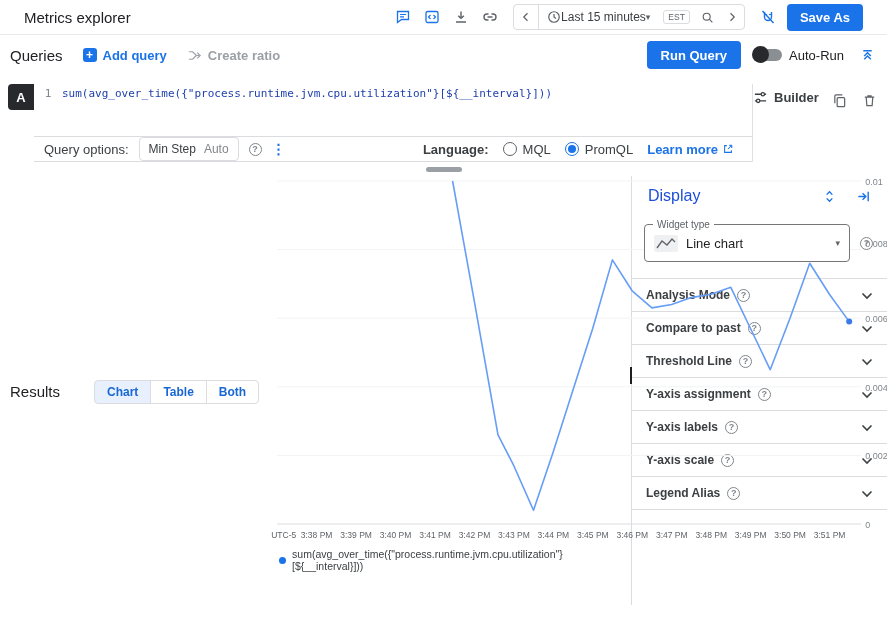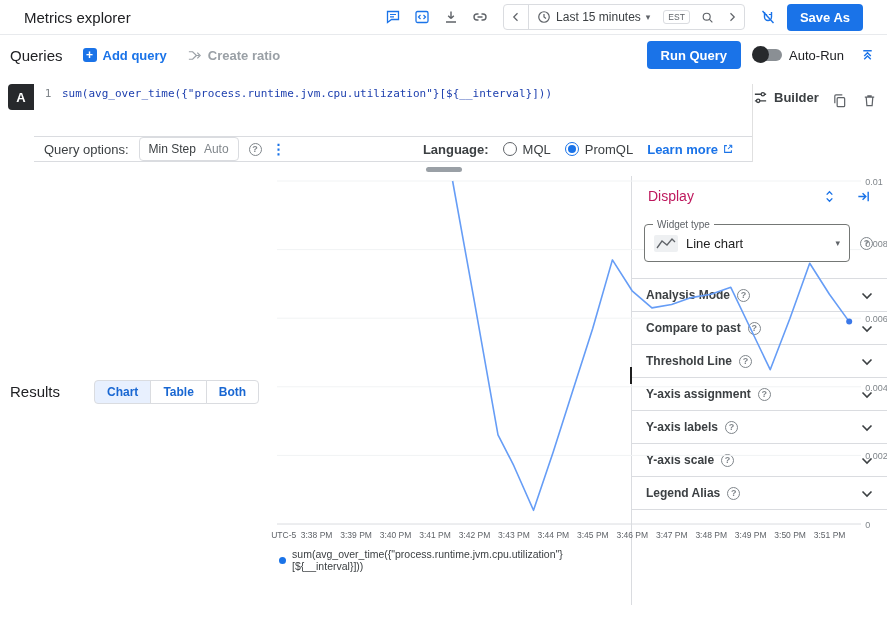--- a/index.html
+++ b/index.html
@@ -11,21 +11,21 @@
   .icon-btn { display:inline-flex; align-items:center; justify-content:center; width:20px; height:20px; cursor:pointer; background:none; border:none; }
   .blue { color:#1a73e8; } .gray { color:#5f6368; }
 
   
   .topbar { height:35px; display:flex; align-items:center; padding:0 24px; border-bottom:1px solid #e8eaed; }
   .topbar-title { font-size:15px; color:#202124; }
   .topbar-right { margin-left:auto; display:flex; align-items:center; gap:9px; }
   .time-control { display:flex; align-items:center; height:26px; border:1px solid #dadce0; border-radius:4px; background:#fff; margin:0 4px; }
   .tc-seg { display:flex; align-items:center; justify-content:center; height:100%; padding:0 6px; background:none; border:none; cursor:pointer; color:#5f6368; }
   .tc-seg.brd-r { border-right:1px solid #dadce0; }
-  .tc-main { display:flex; align-items:center; gap:5px; padding:0 8px; height:100%; cursor:pointer; }
+  .tc-main { display:flex; align-items:center; padding:0 8px; height:100%; cursor:pointer; }
   .tc-main .lbl { font-size:12px; color:#3c4043; }
   .caret { font-size:9px; color:#5f6368; line-height:1; }
   .tz-badge { font-size:8.5px; color:#5f6368; border:1px solid #dadce0; border-radius:3px; padding:1px 4px; margin:0 5px; cursor:pointer; }
   .saveas { background:#1a73e8; color:#fff; border:none; border-radius:4px; height:27px; padding:0 13px; font-size:13px; font-weight:bold; font-family:inherit; cursor:pointer; }
 
   
   .queries-bar { height:40px; display:flex; align-items:center; padding:0 10px; gap:20px;justify-content:center; }
   .queries-title { font-size:15px; color:#202124; }
   .linklike { display:flex; align-items:center; gap:6px; font-size:13px; font-weight:bold; cursor:pointer; background:none; border:none; font-family:inherit; }
   .linklike.blue { color:#1a73e8; } .linklike.disabled { color:#9aa0a6; cursor:default; }
@@ -85,21 +85,21 @@
   .x-labels { position:absolute; left:0; top:354px; width:632px; height:12px; }
   .x-tick { position:absolute; font-size:8.5px; color:#5f6368; transform:translateX(-50%); white-space:nowrap; }
   .x-tick.prefix { transform:none; }
   .legend-row { position:absolute; left:10px; top:372px; display:flex; align-items:center; gap:6px; }
   .legend-dot { width:7px; height:7px; border-radius:50%; background:#1a73e8; }
   .legend-text { font-size:10.5px; color:#3c4043; }
 
   
   .display-pane { flex:1; display:flex; flex-direction:column; }
   .display-header { display:flex; align-items:center; padding:10px 14px 8px 16px; }
-  .display-title { font-size:14px; color:#be185d; }
+  .display-title { font-size:16px; color:#1d4ed8; }
   .dh-icons { margin-left:auto; display:flex; align-items:center; gap:14px; }
   .widget-row { display:flex; align-items:center; gap:10px; margin:10px 14px 16px 12px; }
   .widget-field { flex:1; position:relative; border:1px solid #747775; border-radius:4px; height:38px; display:flex; align-items:center; gap:8px; padding:0 9px; cursor:pointer; background:#fff; }
   .widget-label { position:absolute; top:-6px; left:8px; background:#fff; padding:0 4px; font-size:10px; color:#5f6368; }
   .mini-chart { width:24px; height:17px; background:#eef0f2; border-radius:2px; display:flex; align-items:center; justify-content:center; }
   .widget-value { font-size:13px; color:#1f1f1f; }
   .widget-field .caret { margin-left:auto; }
   .dsections { border-top:1px solid #dadce0; }
   .dsec { height:33px; display:flex; align-items:center; gap:7px; padding:0 14px 0 14px; border-bottom:1px solid #dadce0; cursor:pointer; }
   .dsec-label { font-size:12px; font-weight:bold; color:#3c4043; }

